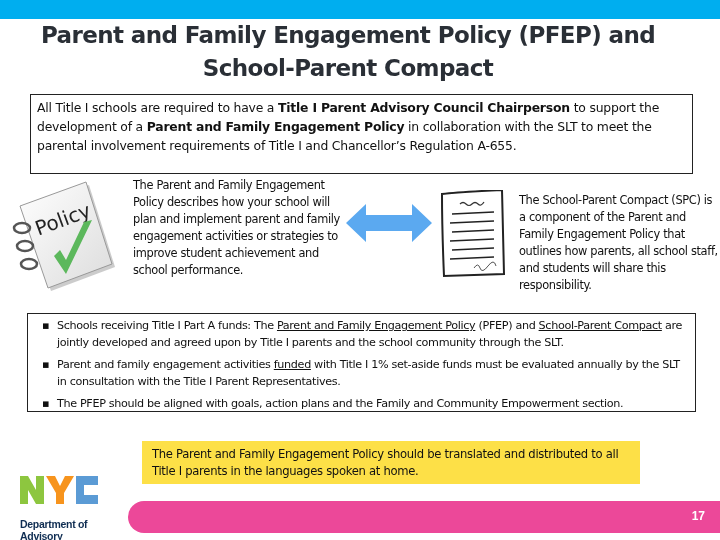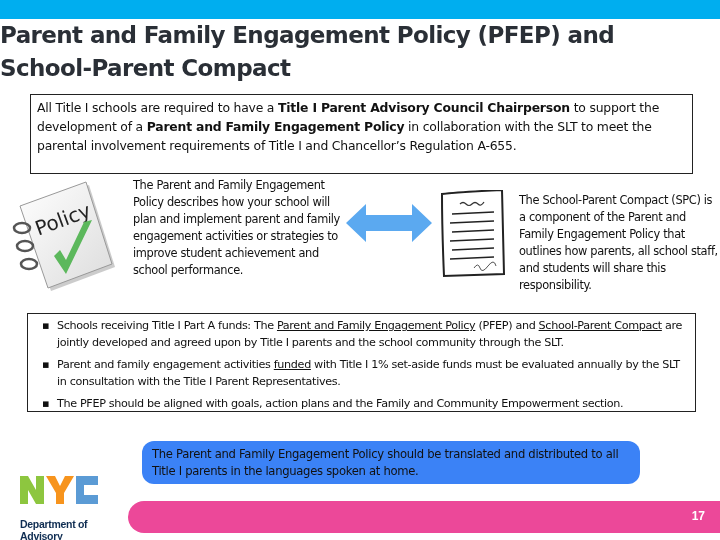--- a/index.html
+++ b/index.html
@@ -2,21 +2,21 @@
 <html><head>
 <meta charset="utf-8">
 <style>
   * { box-sizing: border-box; margin: 0; padding: 0; }
   html, body { width: 720px; height: 540px; background: #ffffff; overflow: hidden; }
   body { position: relative; font-family: "Liberation Sans", sans-serif; color: #1a1a1a; }
 
   .top-bar { position: absolute; left: 0; top: 0; width: 720px; height: 19px; }
 
   .title {
-    position: absolute; left: 0; top: 19px; width: 696px; text-align: left;
+    position: absolute; left: 0; top: 19px; width: 696px; text-align: center;
     font-family: "DejaVu Sans", sans-serif; font-size: 23px; line-height: 33px;
     color: #2a2f36; letter-spacing: -0.6px;
   }
 
   .intro-box {
     position: absolute; left: 30px; top: 94px; width: 663px; height: 80px;
     border: 1px solid #222; padding: 3px 6px;
     font-family: "DejaVu Sans", sans-serif; font-size: 12.4px; line-height: 19px;
     color: #111; letter-spacing: -0.2px;
   }
@@ -146,21 +146,21 @@
       <span class="dot">▪</span>
       <span>Parent and family engagement activities </span><u>funded</u><span> with Title I 1% set-aside funds must be evaluated annually by the SLT in consultation with the Title I Parent Representatives.</span>
     </li>
     <li>
       <span class="dot">▪</span>
       <span>The PFEP should be aligned with goals, action plans and the Family and Community Empowerment section.</span>
     </li>
   </ul>
 </div>
 
-<div class="note-box" style="background:#3b82f6;border-radius:12px;">The Parent and Family Engagement Policy should be translated and distributed to all Title I parents in the languages spoken at home.</div>
+<div class="note-box" style="background:#fde047;">The Parent and Family Engagement Policy should be translated and distributed to all Title I parents in the languages spoken at home.</div>
 
 <div class="logo">
   <div class="logo-letters">
     <svg width="80" height="32" viewBox="0 0 80 32">
 
       <path d="M0,2 h8 l8,14 v-14 h8 v28 h-8 l-8,-14 v14 h-8 Z" fill="#8DC63F"></path>
 
       <path d="M26,2 h9 l5,10 l5,-10 h9 l-10,17 v11 h-8 v-11 Z" fill="#F7941D"></path>
 
       <path d="M56,2 h22 v9 h-14 v10 h14 v9 h-22 Z" fill="#5B9BD5"></path>

